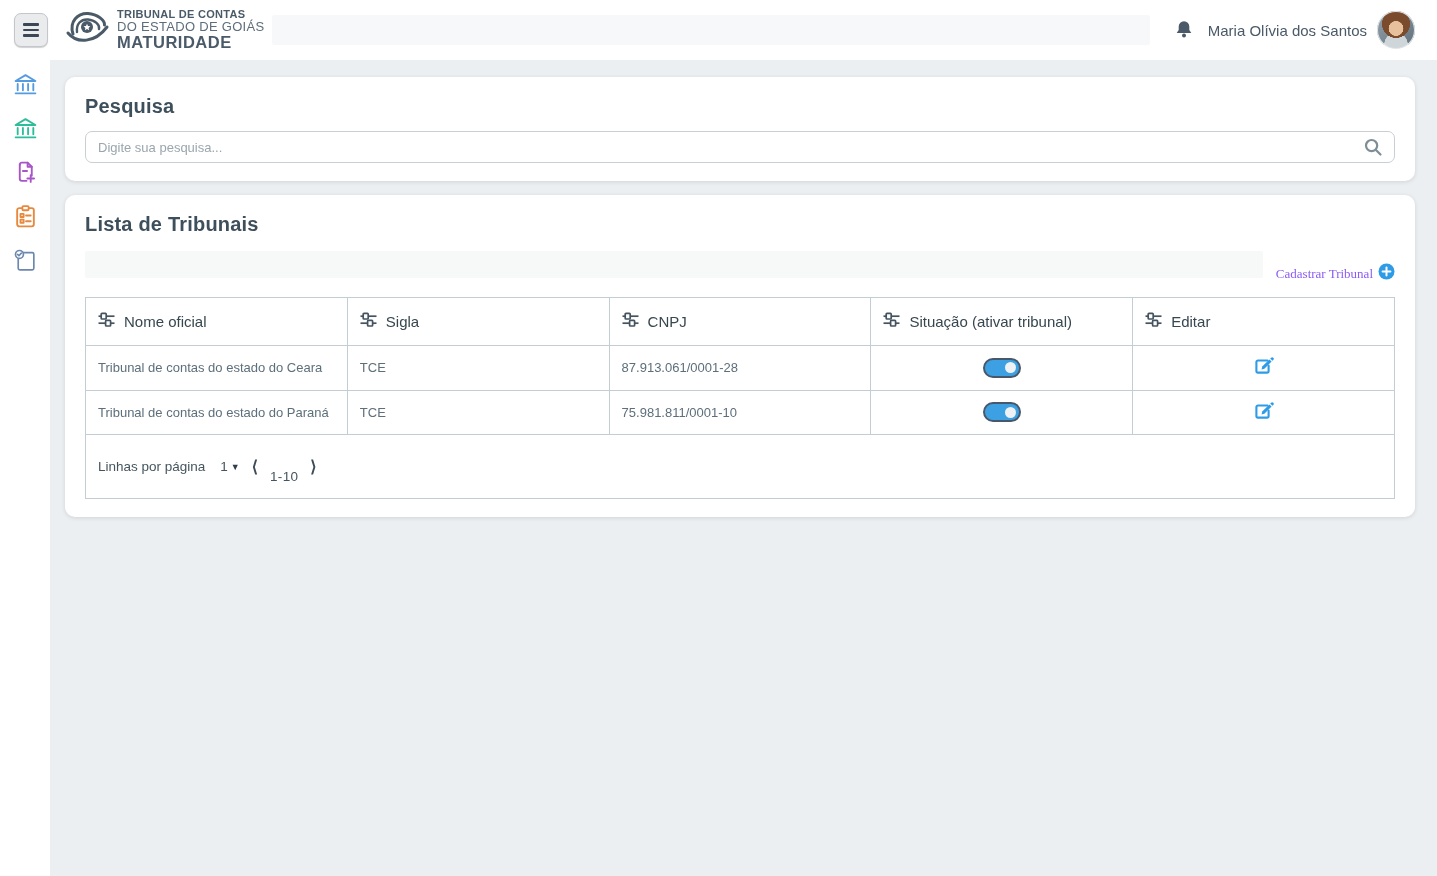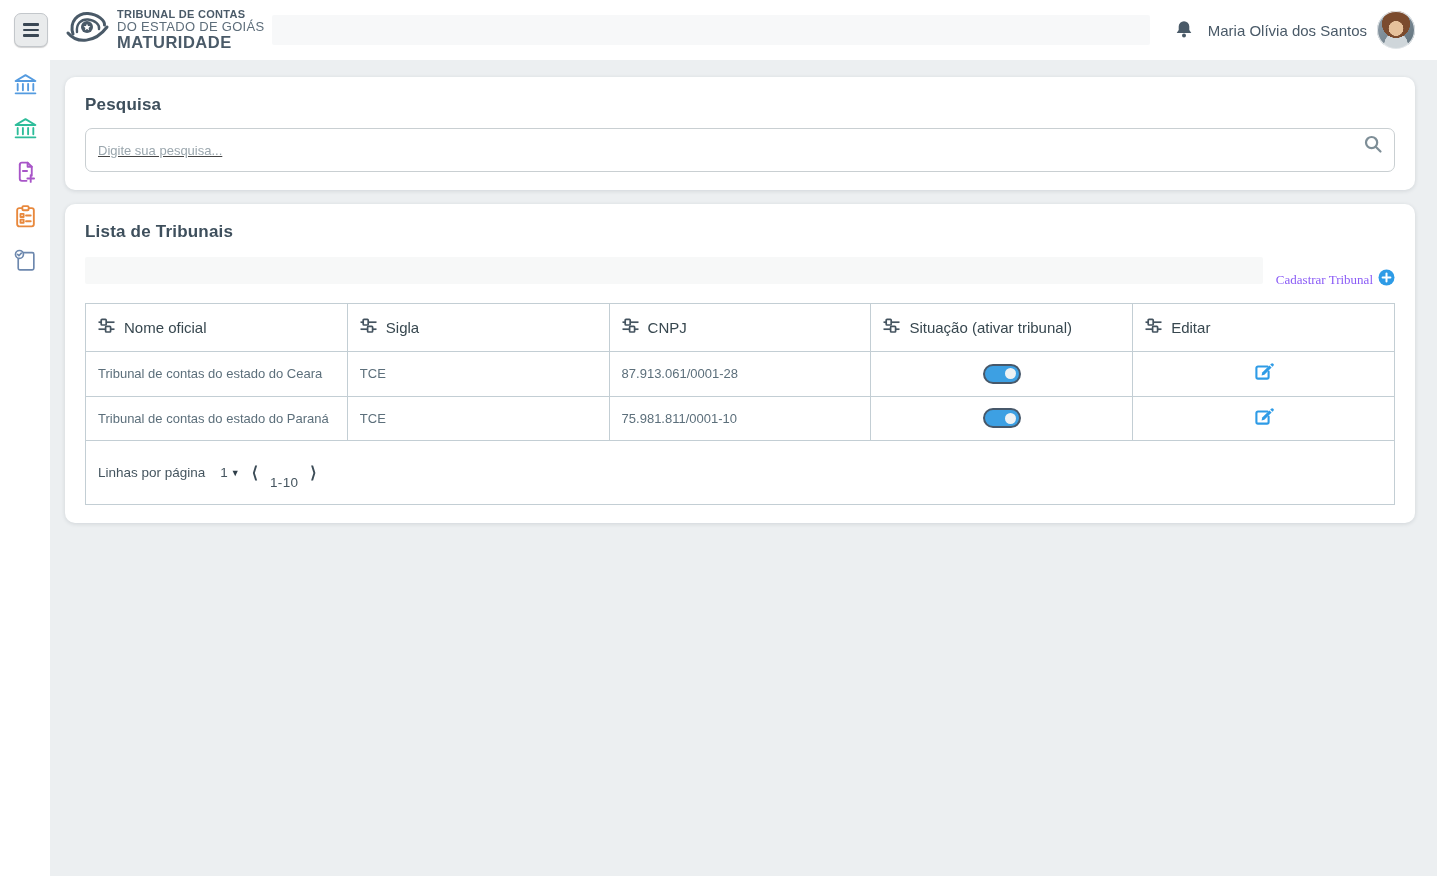--- a/index.html
+++ b/index.html
@@ -30,25 +30,25 @@
   
   .layout { display:flex; height:818px; background:#eceff1; }
   .side { width:50px; background:#fff; display:flex; flex-direction:column; align-items:center;
     padding-top:13px; gap:18px; flex:0 0 auto; }
   .side-item { width:26px; height:26px; display:flex; align-items:center; justify-content:center; cursor:pointer; }
   .main { flex:1; padding:17px 22px 0 15px; }
 
   
   .card { background:#fff; border-radius:10px; box-shadow:0 1px 4px rgba(25,39,52,.13); padding:18px 20px; }
   .card-search { margin-bottom:14px; }
-  .card-title { font-size:17px; font-weight:700; color:#3e4f5c; letter-spacing:.2px; }
+  .card-title { font-size:20px; font-weight:700; color:#3e4f5c; letter-spacing:.2px; }
 
   .search-wrap { position:relative; margin-top:13px; }
-  .search-input { width:100%; height:44px; border:1px solid #c9cfd2; border-radius:7px;
-    padding:0 42px 0 12px; font-size:13px; color:#444; outline:none; font-family:inherit; background:#fff;text-decoration:underline; }
+  .search-input { width:100%; height:32px; border:1px solid #c9cfd2; border-radius:7px;
+    padding:0 42px 0 12px; font-size:13px; color:#444; outline:none; font-family:inherit; background:#fff; }
   .search-input::placeholder { color:#9aa6ad; }
   .search-icon { position:absolute; right:12px; top:6px; }
 
   .toolbar { display:flex; align-items:flex-end; margin-top:15px; }
   .toolbar-strip { flex:1; height:27px; background:#f7f8f8; border-radius:2px; }
   .register-link { margin-left:13px; margin-bottom:-6px; display:flex; align-items:center; gap:5px;
     font-size:13px; color:#8b5cf6; text-decoration:none; white-space:nowrap; cursor:pointer;font-family:Liberation Serif, serif; }
 
   
   table { width:100%; border-collapse:collapse; margin-top:19px; table-layout:fixed; }

